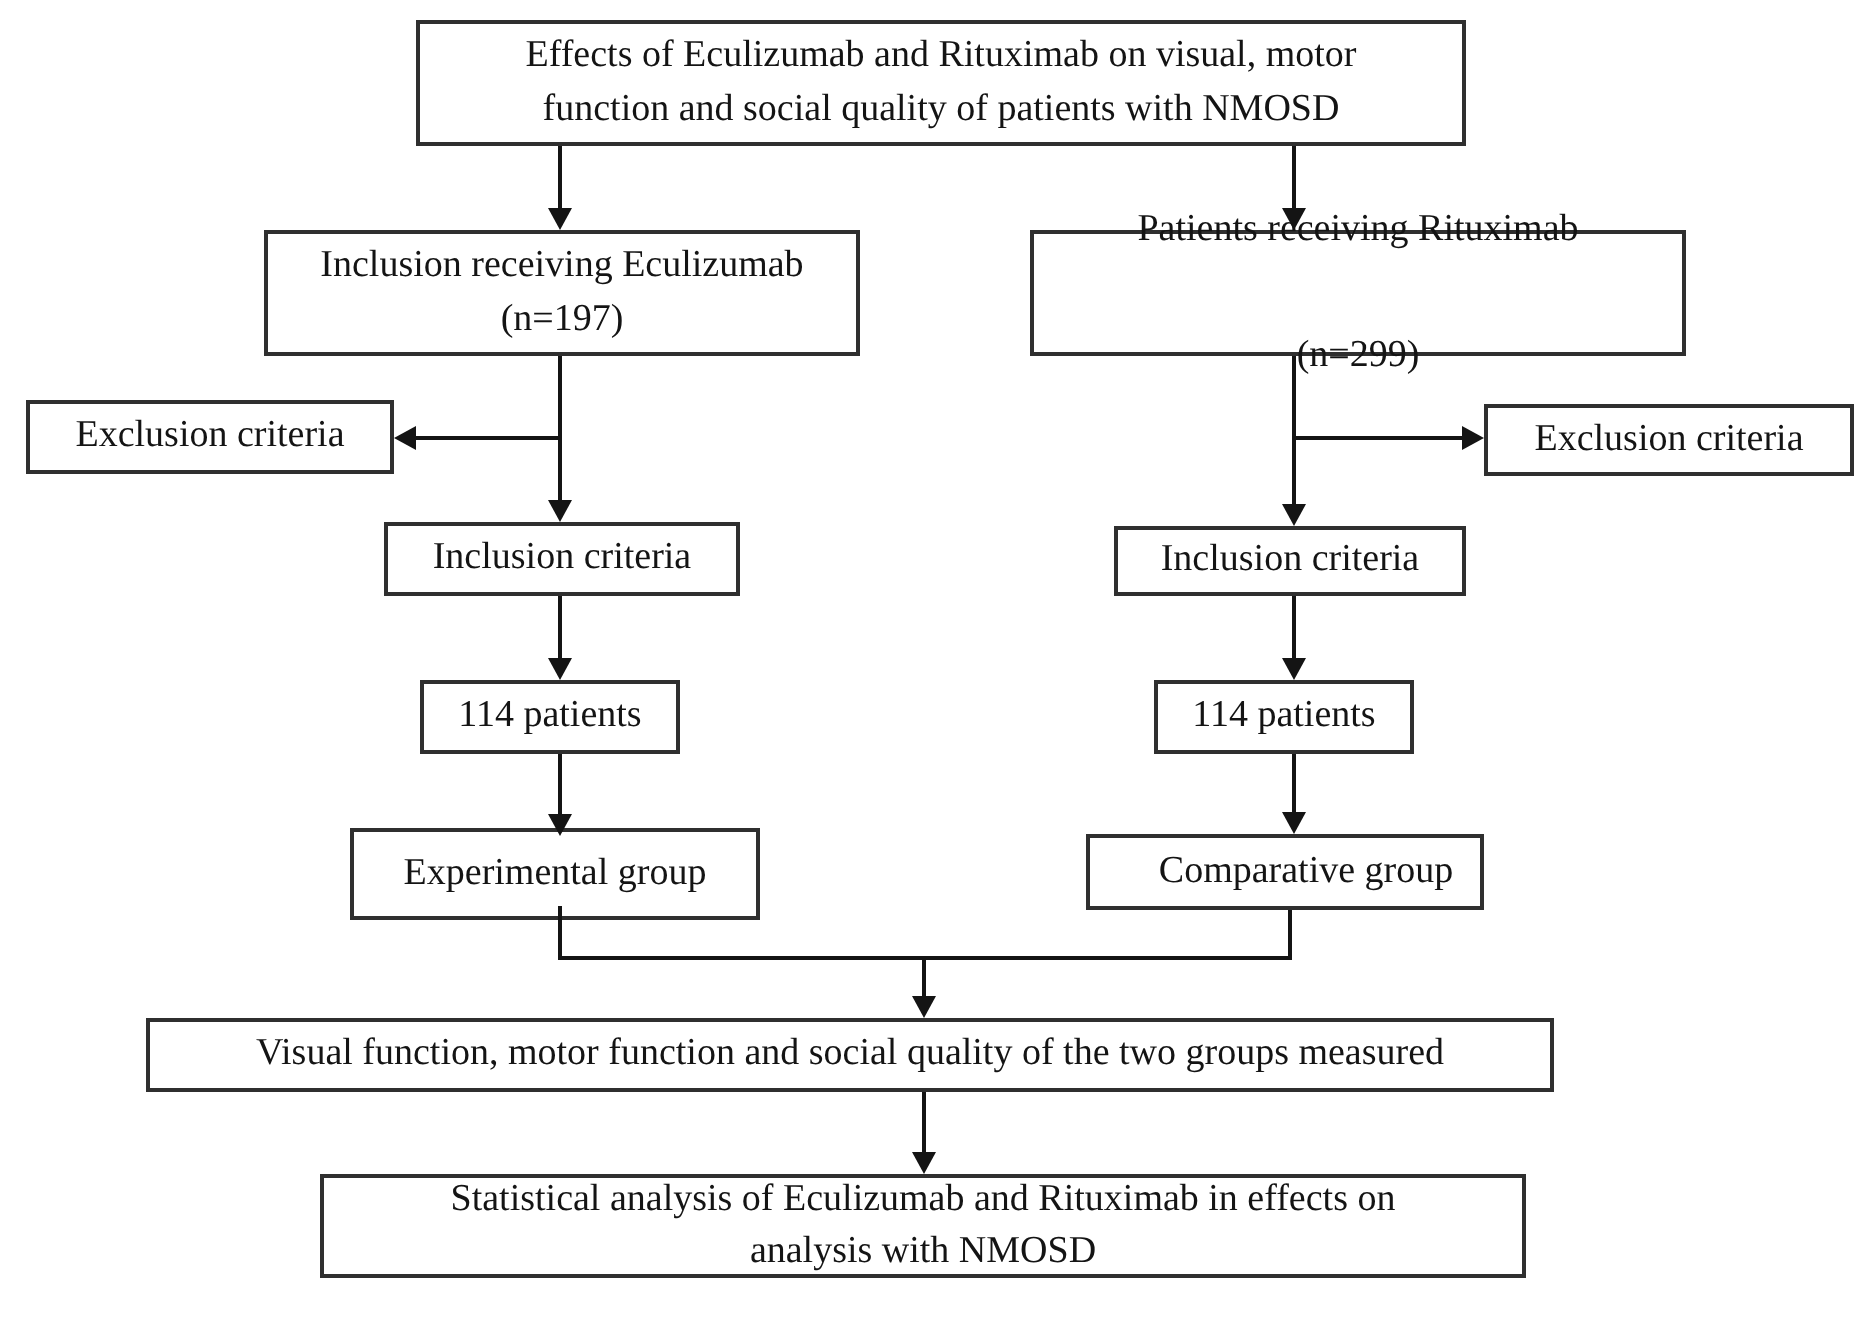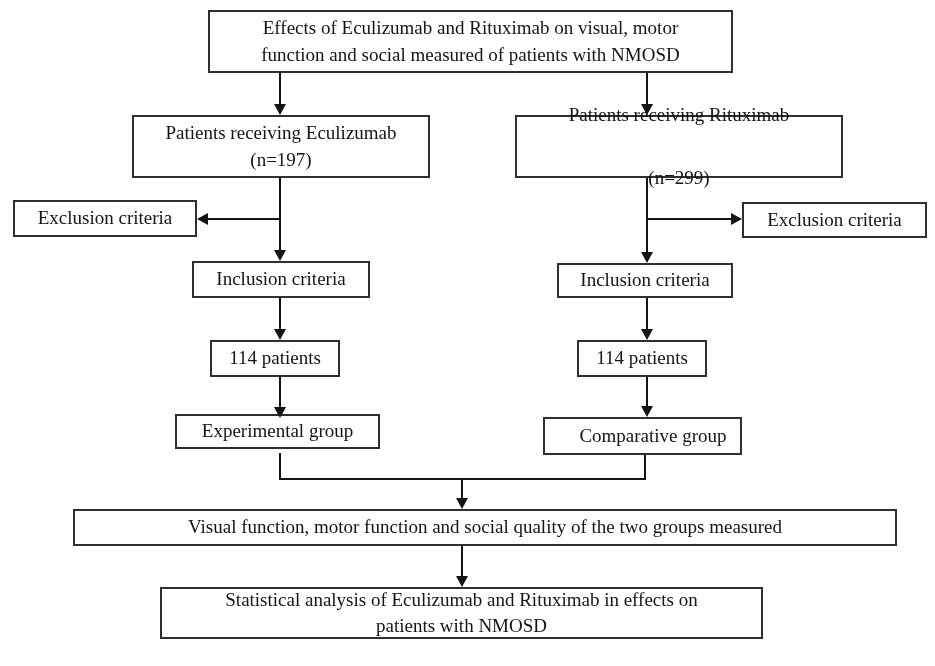--- a/index.html
+++ b/index.html
@@ -52,25 +52,25 @@
     border-left: 11px solid #141414;
   }
 </style>
 </head>
 <body>
 
 <div id="canvas">
 
   <div class="box" style="left:208px; top:10px; width:525px; height:63px;">
     <span>Effects of Eculizumab and Rituximab on visual, motor</span>
-    <span>function and social measured of patients with NMOSD</span>
+    <span>function and social quality of patients with NMOSD</span>
   </div>
 
   <div class="box" style="left:132px; top:115px; width:298px; height:63px;">
-    <span>Patients receiving Eculizumab</span>
+    <span>Inclusion receiving Eculizumab</span>
     <span>(n=197)</span>
   </div>
 
   <div class="box" style="left:515px; top:115px; width:328px; height:63px;gap:37px;">
     <span>Patients receiving Rituximab</span>
     <span>(n=299)</span>
   </div>
 
   <div class="box" style="left:13px; top:200px; width:184px; height:37px;">
     <span>Exclusion criteria</span>
@@ -89,35 +89,35 @@
   </div>
 
   <div class="box" style="left:210px; top:340px; width:130px; height:37px;">
     <span>114 patients</span>
   </div>
 
   <div class="box" style="left:577px; top:340px; width:130px; height:37px;">
     <span>114 patients</span>
   </div>
 
-  <div class="box" style="left:175px; top:414px; width:205px; height:35px;">
+  <div class="box" style="left:175px; top:414px; width:205px; height:46px;">
     <span>Experimental group</span>
   </div>
 
   <div class="box" style="left:543px; top:417px; width:199px; height:38px;padding-left:27px;">
     <span>Comparative group</span>
   </div>
 
-  <div class="box" style="left:73px; top:509px; width:824px; height:37px;">
+  <div class="box" style="left:73px; top:509px; width:704px; height:37px;">
     <span>Visual function, motor function and social quality of the two groups measured</span>
   </div>
 
   <div class="box" style="left:160px; top:587px; width:603px; height:52px;">
     <span>Statistical analysis of Eculizumab and Rituximab in effects on</span>
-    <span>patients with NMOSD</span>
+    <span>analysis with NMOSD</span>
   </div>
 
   <div class="vline" style="left:279px; top:73px; height:33px;"></div>
   <div class="arrow-down" style="left:274px; top:104px;"></div>
 
   <div class="vline" style="left:646px; top:73px; height:33px;"></div>
   <div class="arrow-down" style="left:641px; top:104px;"></div>
 
   <div class="vline" style="left:279px; top:178px; height:74px;"></div>
   <div class="arrow-down" style="left:274px; top:250px;"></div>

